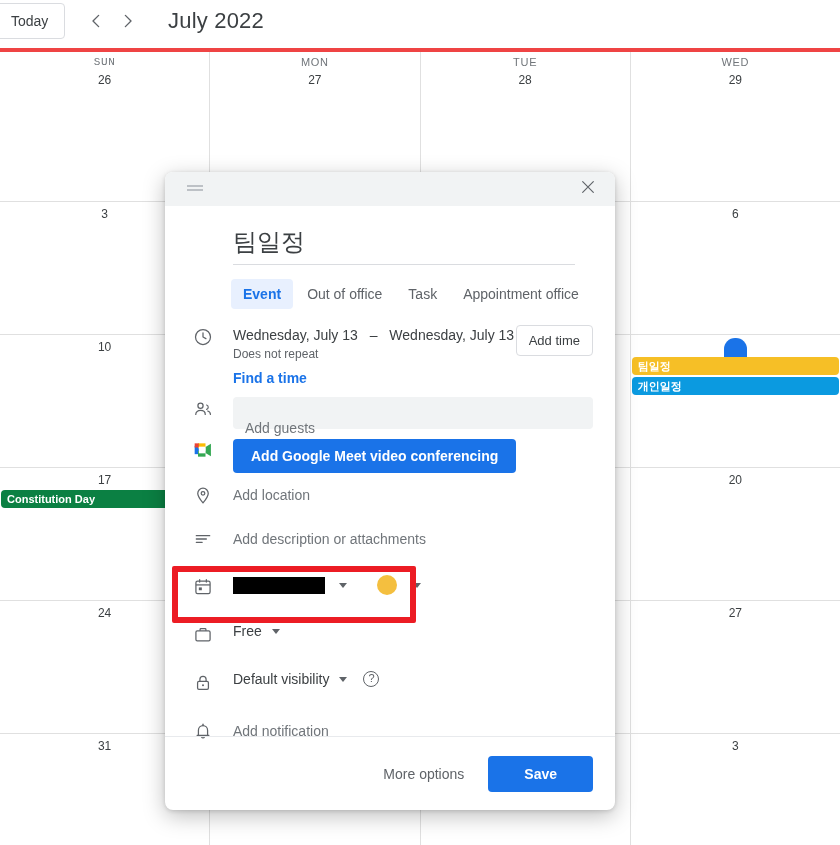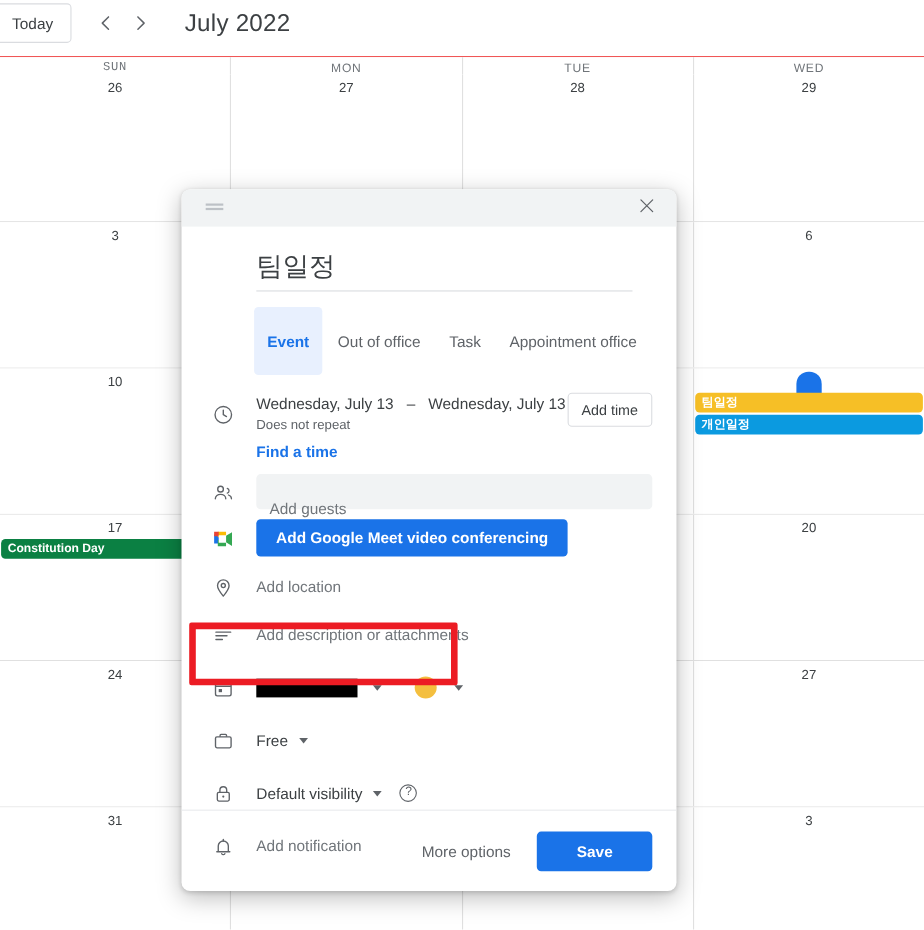--- a/index.html
+++ b/index.html
@@ -11,21 +11,21 @@
     font-family: "Liberation Sans", "DejaVu Sans", sans-serif;
     -webkit-font-smoothing: antialiased;
   }
 
   #root { position: relative; width: 840px; height: 845px; background: #fff; }
 
   
   .toolbar {
     position: absolute; left: 0; top: 0; width: 840px; height: 52px;
     background: #fff;
-    border-bottom: 1px solid #ef4444;
+    border-bottom: 4px solid #ef4444;
   }
   .today-btn {
     position: absolute; left: -8px; top: 3px;
     height: 36px; padding: 0 16px 0 18px;
     border: 1px solid #dadce0; border-radius: 4px;
     background: #fff; color: #3c4043;
     font-size: 14px; line-height: 34px;
     cursor: pointer;
   }
   .nav-arrow {
@@ -127,28 +127,28 @@
   .title-input {
     width: 100%; border: none; border-bottom: 1px solid #dadce0;
     font-size: 24px; color: #3c4043; padding: 2px 0 8px 0;
     font-family: "Liberation Sans", "DejaVu Sans", sans-serif;
     outline: none; background: transparent;
   }
 
   .tabs { display: flex; align-items: center; padding: 14px 0 0 66px; gap: 2px; }
   .tab {
     font-size: 14px; color: #5f6368;
-    padding: 23px 12px; border-radius: 4px; cursor: pointer;
+    padding: 7px 12px; border-radius: 4px; cursor: pointer;
     white-space: nowrap;
   }
   .tab.active { background: #e8f0fe; color: #1a73e8; font-weight: bold; }
 
   .row {
     position: relative;
-    display: flex; align-items: center;
+    display: flex; align-items: flex-start;
     padding-left: 28px; min-height: 34px;
   }
   .row-ico {
     width: 40px; flex: 0 0 40px;
     display: flex; align-items: flex-start; justify-content: flex-start;
     padding-top: 2px;
     color: #5f6368;
   }
   .row-content { flex: 1 1 auto; padding-right: 22px; }
 

